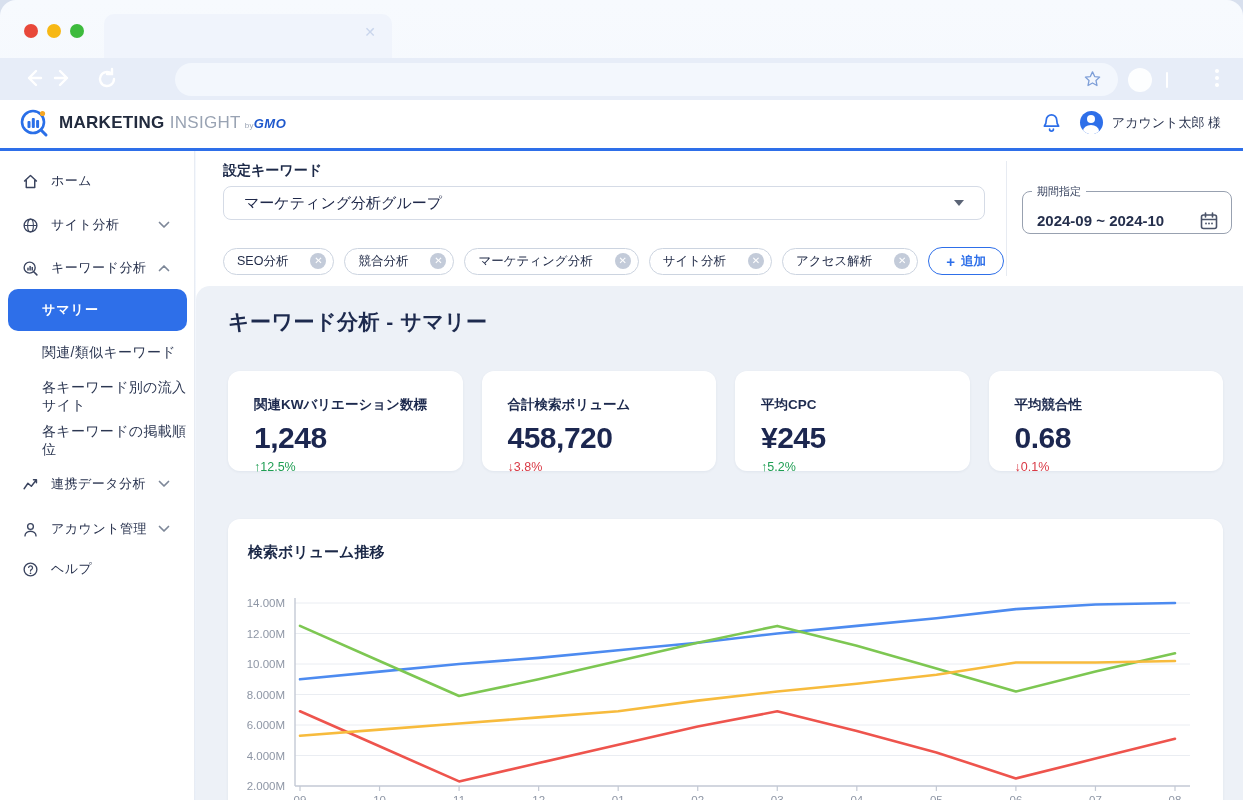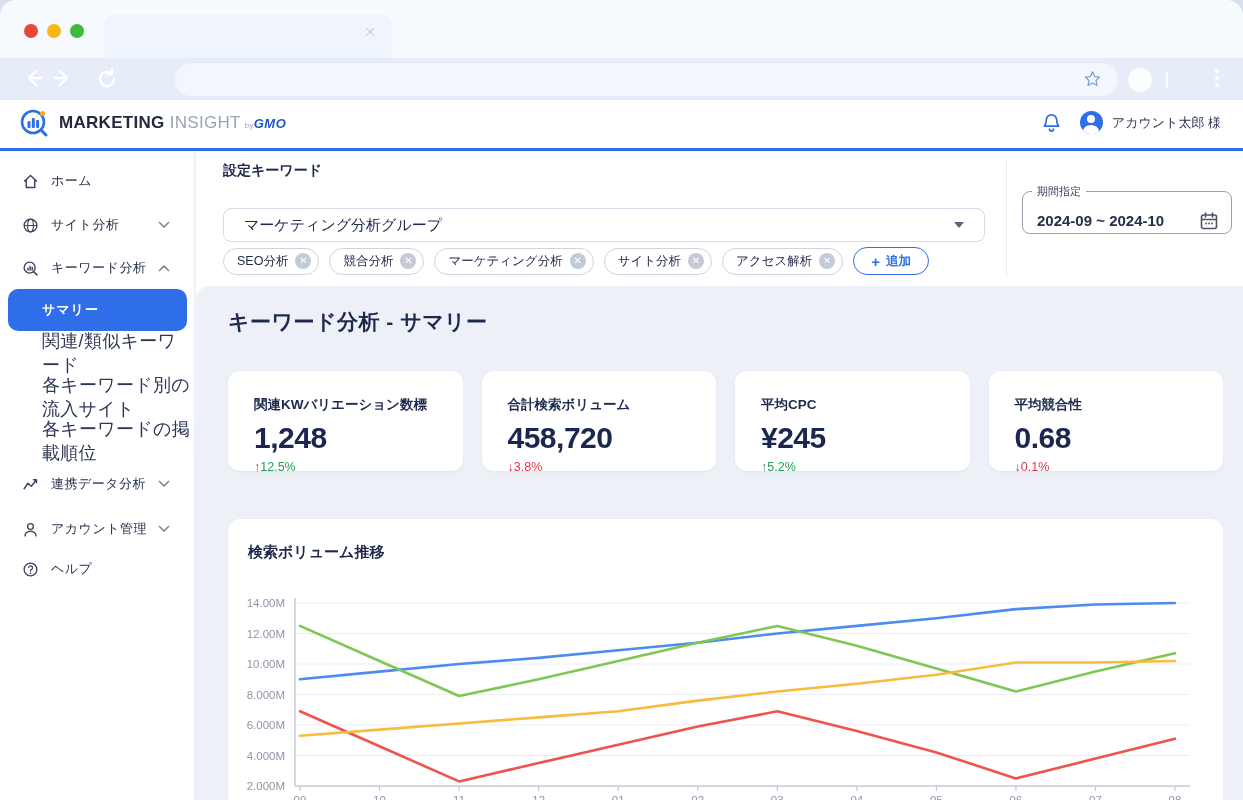--- a/index.html
+++ b/index.html
@@ -45,40 +45,40 @@
 
   
   .sidebar { position:absolute; top:151px; left:0; width:195px; bottom:0;
              background:#ffffff; border-right:1px solid #e8ecf3; }
   .nav-row { position:absolute; left:0; width:100%; height:26px; display:flex; align-items:center;
              gap:12px; padding-left:22px; cursor:pointer; }
   .nav-row .lbl { font-size:13px; color:#27314d; font-weight:500; letter-spacing:.5px; }
   .nav-row .chev { position:absolute; right:24px; }
   .nav-sub { position:absolute; left:0; width:100%; height:22px; display:flex; align-items:center;
              padding-left:42px; cursor:pointer; }
-  .nav-sub .lbl { font-size:18px; color:#2c3752; letter-spacing:.3px; }
+  .nav-sub .lbl { font-size:14px; color:#2c3752; letter-spacing:.3px; }
   .nav-active { position:absolute; left:8px; right:7px; height:42px; background:#2e6fe9;
                 border-radius:10px; display:flex; align-items:center; padding-left:34px; cursor:pointer; }
   .nav-active .lbl { color:#ffffff; font-size:13px; font-weight:700; letter-spacing:1px; }
   .ic { color:#3a445f; flex:0 0 auto; }
 
   
   .content { position:absolute; top:151px; left:196px; right:0; bottom:0; background:#ffffff;text-decoration:underline; }
   .filterband { position:relative; height:135px; background:#ffffff; }
   .fb-divider { position:absolute; left:810px; top:10px; bottom:10px; width:1px; background:#e7ebf2; }
   .fb-title { position:absolute; left:27px; top:11px; font-size:14px; font-weight:700; color:#1c2948; }
   .group-select { position:absolute; left:27px; top:35px; width:762px; height:34px;
                   border:1px solid #d5dbe6; border-radius:8px; background:#fff;
-                  display:flex; align-items:center; padding:0 20px; cursor:pointer;margin-top:22px; }
+                  display:flex; align-items:center; padding:0 20px; cursor:pointer; }
   .group-select .val { font-size:15px; color:#20294a; }
   .caret-down { margin-left:auto; width:0; height:0; border-left:5px solid transparent;
                 border-right:5px solid transparent; border-top:6px solid #5b6476; }
   .chips { position:absolute; left:27px; top:96px; display:flex; gap:10px; align-items:center; }
   .chip { height:27px; border:1px solid #ccd4e0; border-radius:14px; background:#fff;
-          display:flex; align-items:center; gap:7px; padding:0 7px 0 13px; cursor:pointer; }
+          display:flex; align-items:center; gap:22px; padding:0 7px 0 13px; cursor:pointer; }
   .chip .txt { font-size:12.5px; color:#242e4a; }
   .chip-x { width:16px; height:16px; border-radius:50%; background:#c3cbd9; color:#ffffff;
             font-size:10px; line-height:16px; text-align:center; cursor:pointer; }
   .chip-add { height:28px; border:1.5px solid #2e6fe9; border-radius:14px; background:#fff;
               display:flex; align-items:center; gap:6px; padding:0 17px; cursor:pointer; }
   .chip-add .txt { font-size:12.5px; color:#2e6fe9; font-weight:600; }
   .plus { color:#2e6fe9; font-size:15px; font-weight:600; line-height:1; }
 
   .period { position:absolute; left:826px; top:33px; width:210px; height:50px;
             border:1.5px solid #98a1b0; border-radius:8px; cursor:pointer; }

